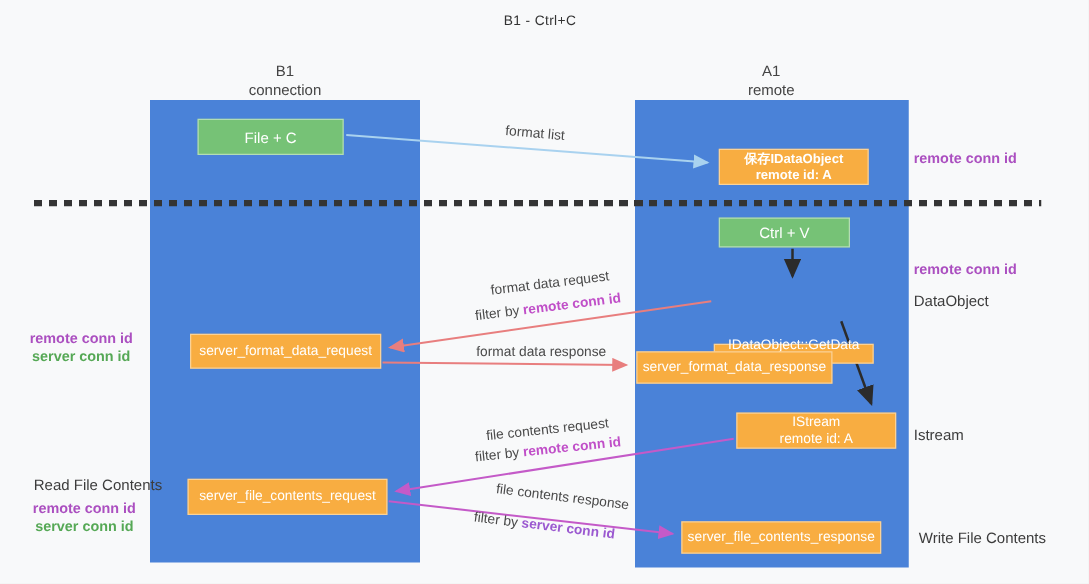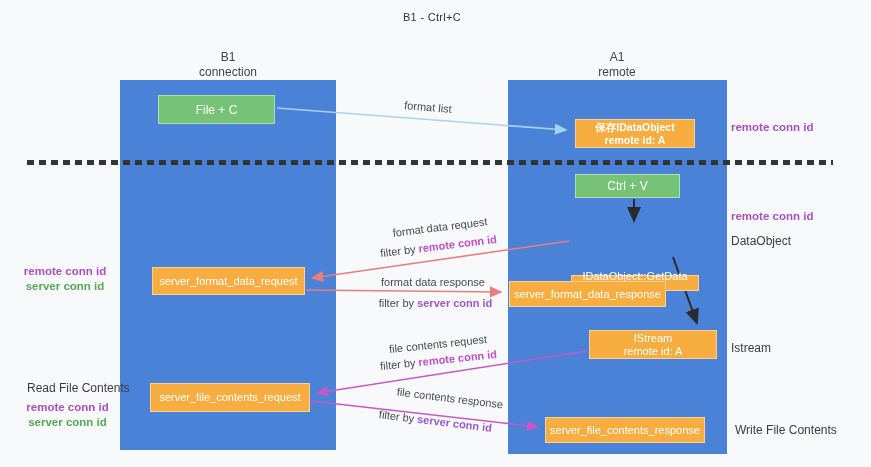--- a/index.html
+++ b/index.html
@@ -130,23 +130,20 @@
   </div>
 
   <div class="abs flow-label tilt-dn2" style="left:368px;top:101px;width:120px;">format list</div>
 
   <div class="abs flow-label tilt-up" style="left:375px;top:221px;width:130px;">format data request</div>
   <div class="abs flow-label tilt-up" style="left:366px;top:240px;width:145px;">
     <span class="fb">filter by</span><span class="magenta">remote conn id</span>
   </div>
 
   <div class="abs flow-label" style="left:368px;top:276px;width:130px;">format data response</div>
-  <div class="abs flow-label" style="left:363px;top:297px;width:145px;">
-    <span class="fb">filter by</span><span class="violet">server conn id</span>
-  </div>
 
   <div class="abs flow-label tilt-up2" style="left:373px;top:338px;width:130px;">file contents request</div>
   <div class="abs flow-label tilt-up2" style="left:366px;top:354px;width:145px;">
     <span class="fb">filter by</span><span class="magenta">remote conn id</span>
   </div>
 
   <div class="abs flow-label tilt-dn" style="left:380px;top:392px;width:140px;">file contents response</div>
   <div class="abs flow-label tilt-dn" style="left:363px;top:415px;width:145px;">
     <span class="fb">filter by</span><span class="violet">server conn id</span>
   </div>

